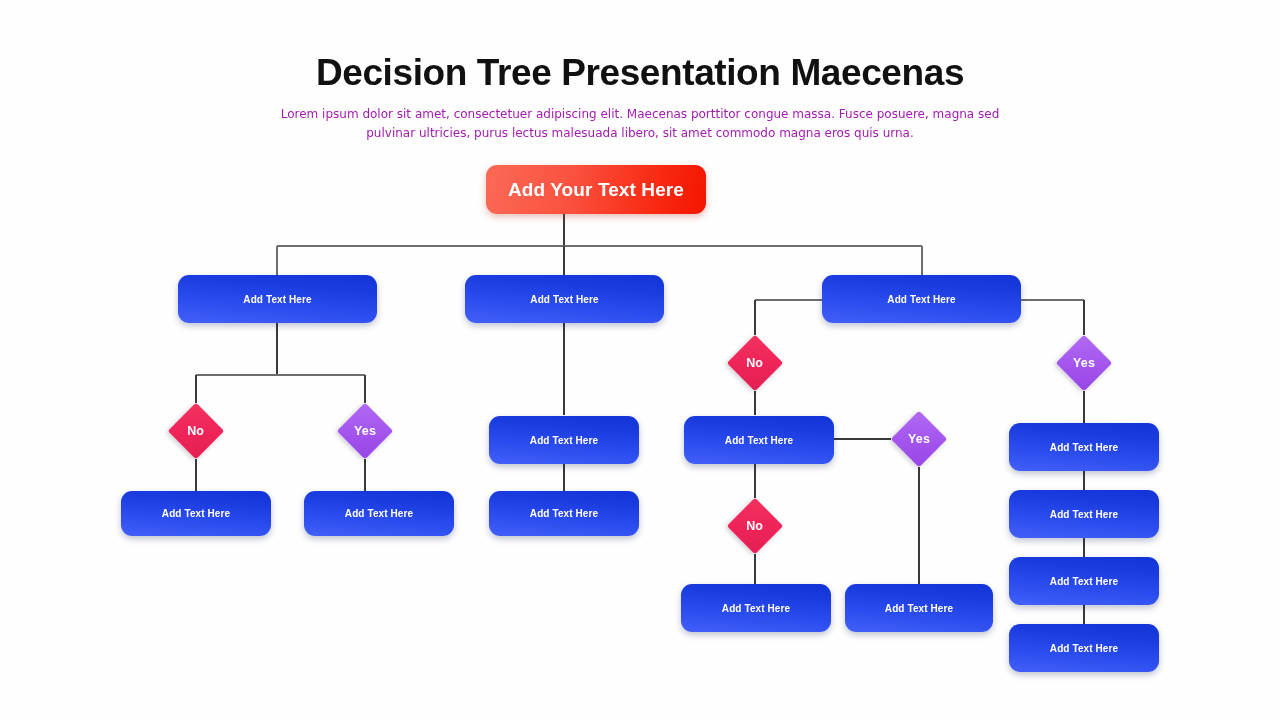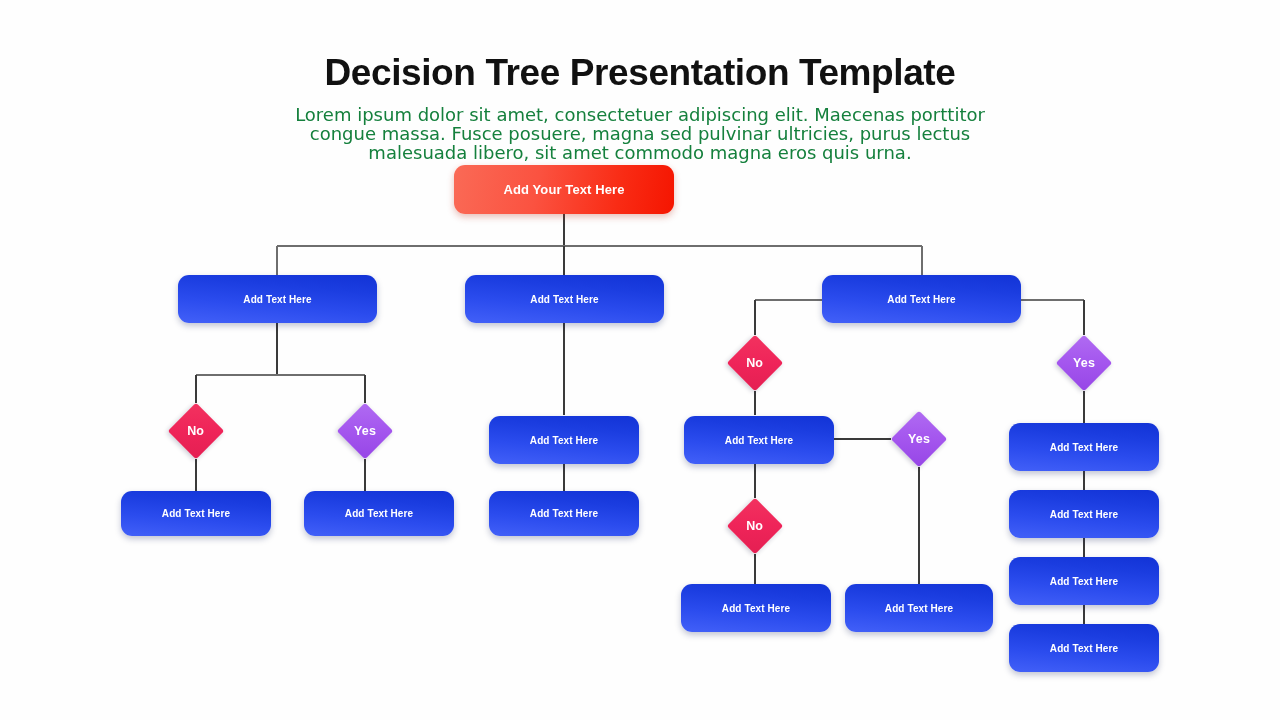--- a/index.html
+++ b/index.html
@@ -33,23 +33,23 @@
     font-family: "Liberation Sans", sans-serif;
   }
 
   #page-subtitle {
     position: absolute;
     left: 50%;
     transform: translateX(-50%);
     top: 105px;
     width: 730px;
     text-align: center;
-    font-size: 18px;
+    font-size: 12px;
     line-height: 19px;
-    color: #15803d;
+    color: #a21caf;
     font-family: "DejaVu Sans", sans-serif;
   }
 
   
   #connectors {
     position: absolute;
     left: 0;
     top: 0;
     width: 1280px;
     height: 720px;
@@ -70,22 +70,23 @@
 
   .box {
     border-radius: 11px;
     font-size: 10px;
     letter-spacing: 0.1px;
     box-shadow: 0 3px 6px rgba(20, 30, 90, 0.26);
   }
 
   .box-root {
     background: linear-gradient(100deg, #fa6a56 0%, #fb5240 38%, #f92b14 75%, #f51500 100%);
-    font-size: 13px;
+    font-size: 19px;
     box-shadow: 0 3px 7px rgba(180, 40, 20, 0.3);
+    margin-left: 32px;
   }
 
   .box-blue {
     background: linear-gradient(185deg, #1233d6 0%, #1b3de0 28%, #2b4cee 62%, #4260f8 100%);
   }
 
   .diamond {
     transform: rotate(45deg);
     border-radius: 3px;
     box-shadow: 0 2px 5px rgba(20, 20, 60, 0.22);
@@ -100,21 +101,21 @@
   }
 
   .diamond-no  { background: linear-gradient(135deg, #f2325f 0%, #ef2459 50%, #e41f52 100%); }
   .diamond-yes { background: linear-gradient(135deg, #b06bf2 0%, #a456ee 50%, #9646e6 100%); }
 </style>
 </head>
 <body>
 
 <div id="canvas">
 
-  <div id="page-title">Decision Tree Presentation Template</div>
+  <div id="page-title">Decision Tree Presentation Maecenas</div>
   <div id="page-subtitle">Lorem ipsum dolor sit amet, consectetuer adipiscing elit. Maecenas porttitor congue massa. Fusce posuere, magna sed pulvinar ultricies, purus lectus malesuada libero, sit amet commodo magna eros quis urna.</div>
 
   <svg id="connectors" viewBox="0 0 1280 720" width="1280" height="720" stroke="#6e6e6e" stroke-width="1.2" fill="none" shape-rendering="crispEdges">
 
     <path d="M564,214 L564,246" stroke="#3a3a3a"></path>
 
     <path d="M277,246 L922,246"></path>
 
     <path d="M277,246 L277,275"></path>
     <path d="M564,246 L564,275" stroke="#3a3a3a"></path>

